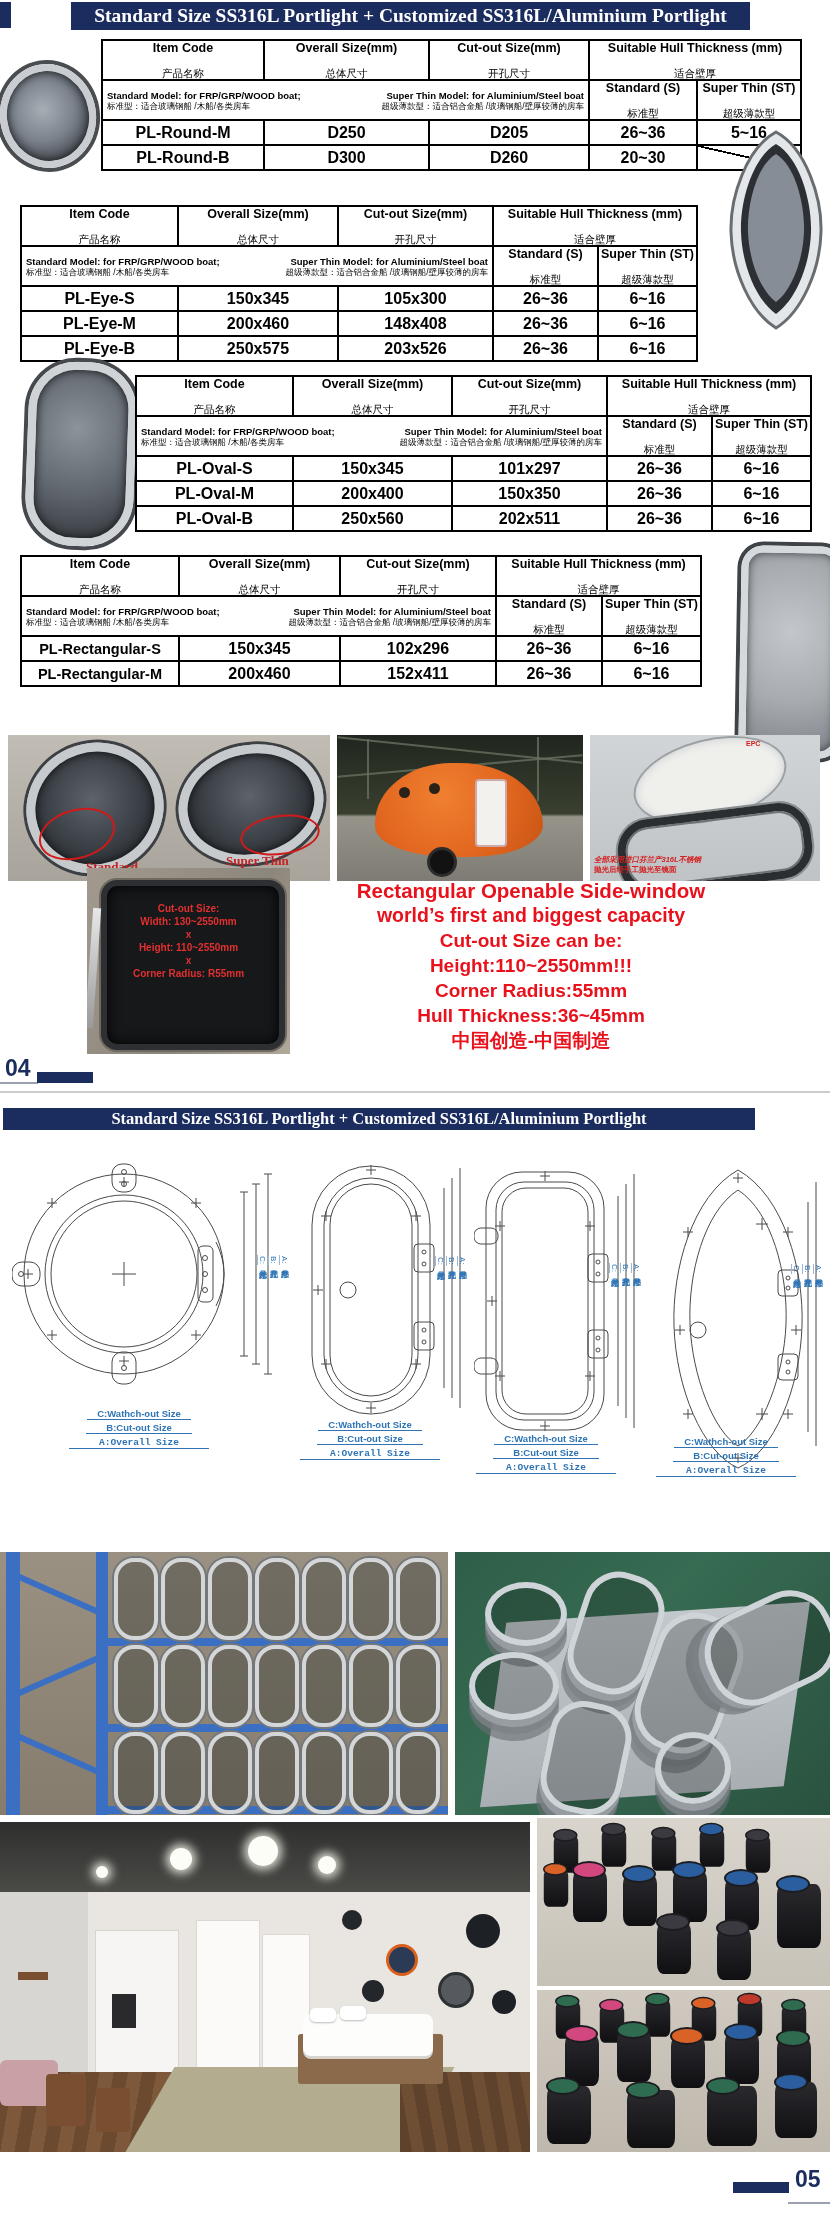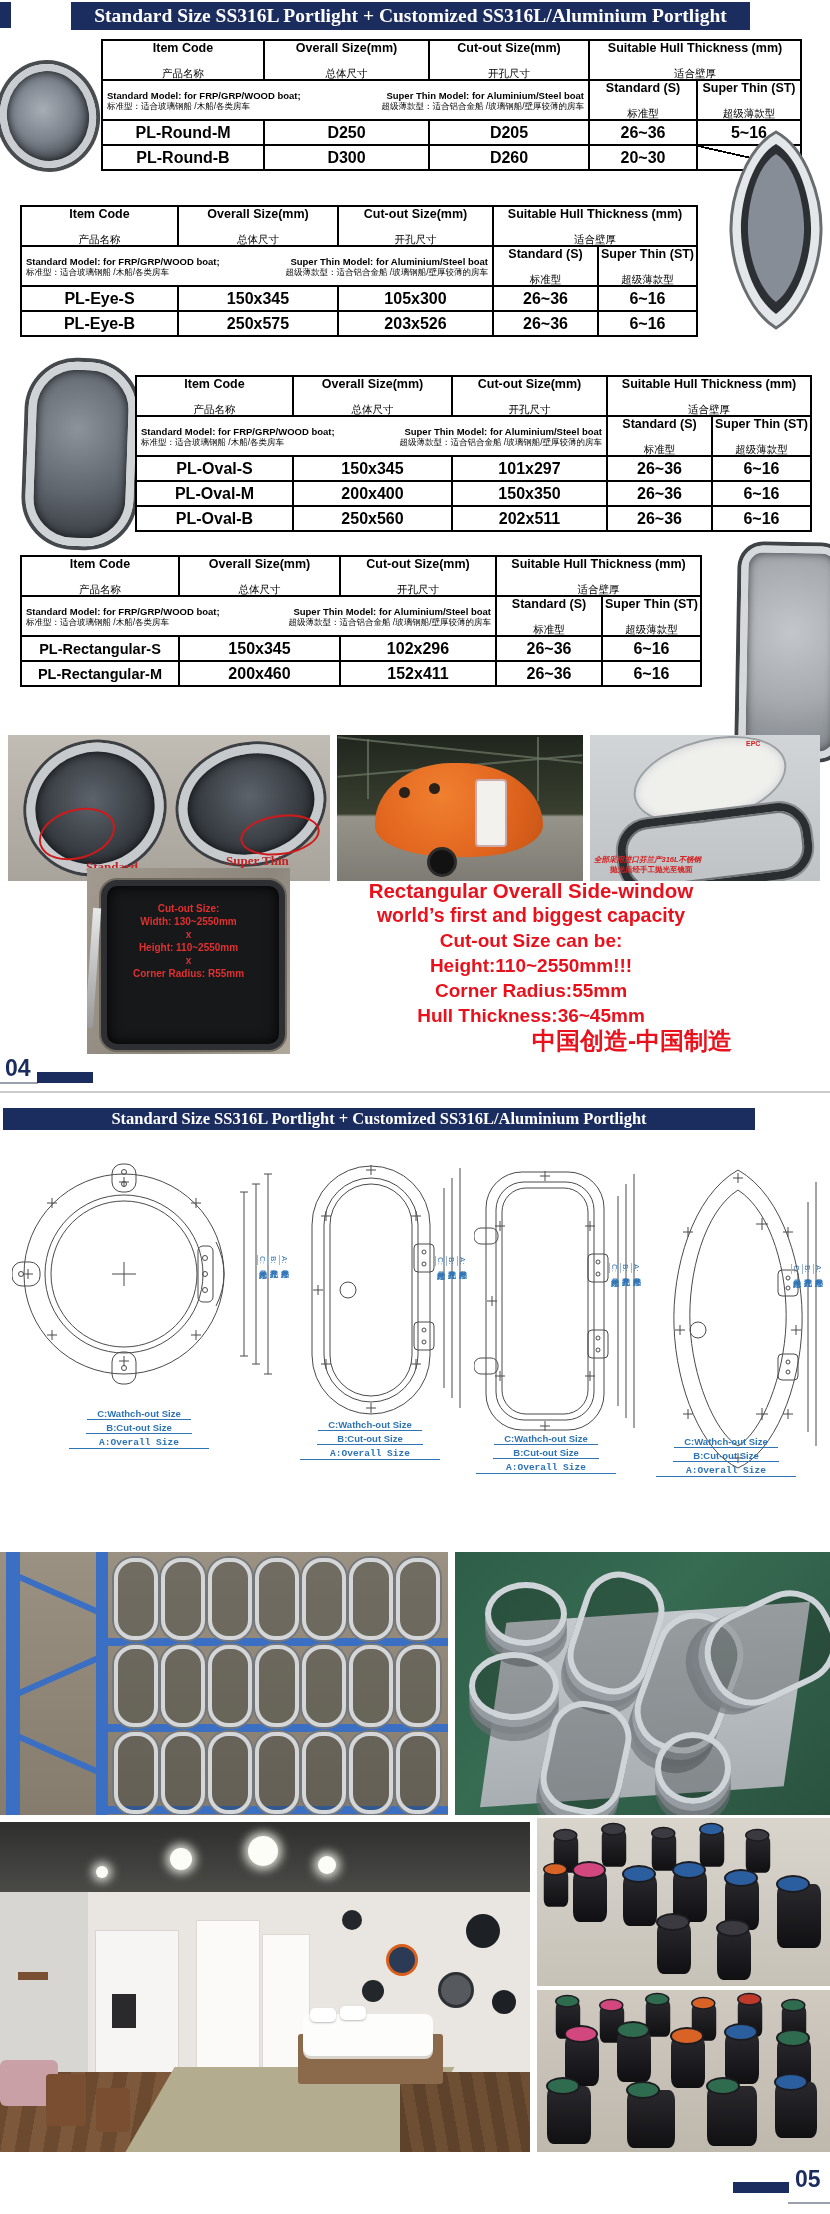--- a/index.html
+++ b/index.html
@@ -72,21 +72,21 @@
   
   .p4{left:87px;top:868px;width:203px;height:186px;background:linear-gradient(120deg,#a29a8e,#8d867c 60%,#b0a89a);}
   .p4 .winframe{position:absolute;left:14px;top:12px;width:172px;height:158px;border-radius:16px;
       background:#17181a;border:6px solid #2e2f33;box-shadow:0 0 0 2px #6e6a60, inset 0 0 14px #000;}
   .p4 .chrome{position:absolute;left:2px;top:40px;width:8px;height:120px;background:linear-gradient(#e8e8e8,#9a9a9a);transform:rotate(4deg);}
   .p4 .ann{position:absolute;left:0;top:34px;width:100%;text-align:center;color:#e03030;font-weight:bold;font-size:10px;line-height:13px;}
   .redblock{position:absolute;left:330px;top:878px;width:402px;text-align:center;color:#e8111c;font-weight:bold;line-height:25px;}
   .redblock .l0{font-size:20.5px;}
   .redblock .l1{font-size:19.5px;}
   .redblock .l2,.redblock .l3,.redblock .l4,.redblock .l5,.redblock .l6{font-size:19px;}
-  .redblock .l7{font-size:24px;text-align:right;}
+  .redblock .l7{font-size:19px;}
 
   
   .pnum{position:absolute;color:#1b2c5f;font-size:23px;font-weight:bold;font-family:"Liberation Sans",sans-serif;}
   .pnum-line{position:absolute;height:2px;background:#9aa0ad;}
   .pnum-rect{position:absolute;height:11px;background:#1b2c5f;}
 
   
   .draw{position:absolute;background:#fff;}
   .draw svg{position:absolute;left:0;top:0;}
   .draw svg *{vector-effect:non-scaling-stroke;}
@@ -270,20 +270,27 @@
           </td>
     </tr>
     <tr class="d">
       <td class="code">PL-Eye-S</td>
           <td>150x345</td>
       <td>105x300</td>
           <td>26~36</td>
       <td>6~16</td>
     </tr>
     <tr class="d">
+      <td class="code">PL-Eye-M</td>
+          <td>200x460</td>
+      <td>148x408</td>
+          <td>26~36</td>
+      <td>6~16</td>
+    </tr>
+    <tr class="d">
       <td class="code">PL-Eye-B</td>
           <td>250x575</td>
       <td>203x526</td>
           <td>26~36</td>
       <td>6~16</td>
     </tr>
   </tbody>
     </table>
 
   <div class="porthole-oval"></div>
@@ -444,38 +451,38 @@
     <div class="trailer-win" style="left:62px;top:52px;"></div>
     <div class="trailer-win" style="left:92px;top:48px;"></div>
     <div class="trailer-wheel"></div>
   </div>
 
   <div class="photo p3">
     <div class="plate"></div>
     <div class="gasket"></div>
     <div class="rednote" style="right:4px;top:4px;font-size:7px;line-height:9px;width:70px;text-align:left;">EPC</div>
     <div class="rednote" style="left:4px;top:120px;font-size:7.5px;line-height:9px;font-style:italic;">全部采用进口芬兰产316L不锈钢</div>
-    <div class="rednote" style="left:20px;top:130px;font-size:7.5px;line-height:9px;">抛光后经手工抛光至镜面</div>
+    <div class="rednote" style="left:4px;top:130px;font-size:7.5px;line-height:9px;">抛光后经手工抛光至镜面</div>
   </div>
 
   <div class="photo p4">
     <div class="winframe"></div>
     <div class="chrome"></div>
     <div class="ann">
       <div>Cut-out Size:</div>
       <div>Width: 130~2550mm</div>
       <div>x</div>
       <div>Height: 110~2550mm</div>
       <div>x</div>
       <div>Corner Radius: R55mm</div>
     </div>
   </div>
 
   <div class="redblock">
-    <div class="l0">Rectangular Overall Side-window</div>
+    <div class="l0">Rectangular Openable Side-window</div>
     <div class="l1">world’s first and biggest capacity</div>
     <div class="l2">Cut-out Size can be:</div>
     <div class="l4">Height:110~2550mm!!!</div>
     <div class="l5">Corner Radius:55mm</div>
     <div class="l6">Hull Thickness:36~45mm</div>
     <div class="l7">中国创造-中国制造</div>
   </div>
 
   <div class="pnum" style="left:5px;top:1055px;">04</div>
   <div class="pnum-line" style="left:0;top:1082px;width:38px;"></div>

